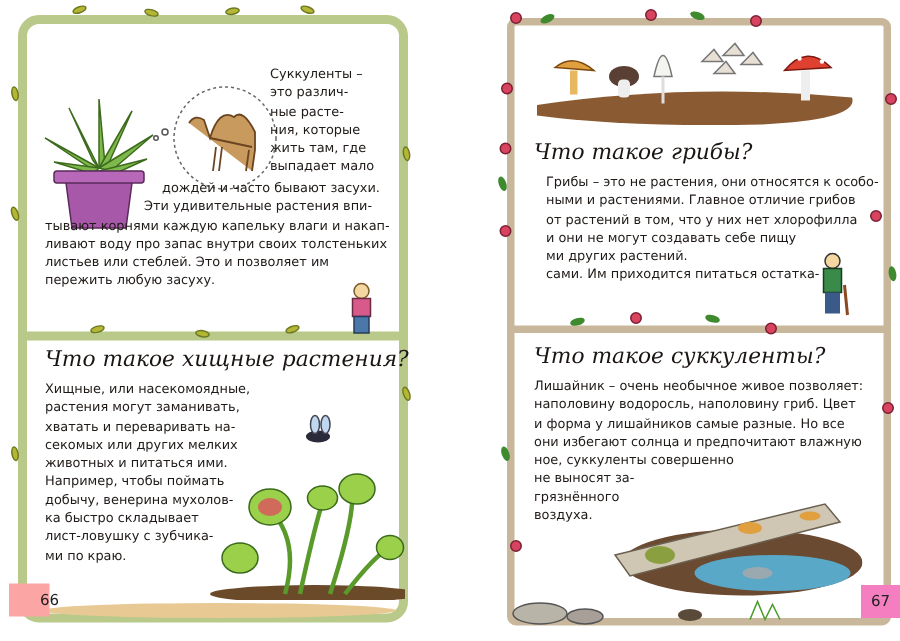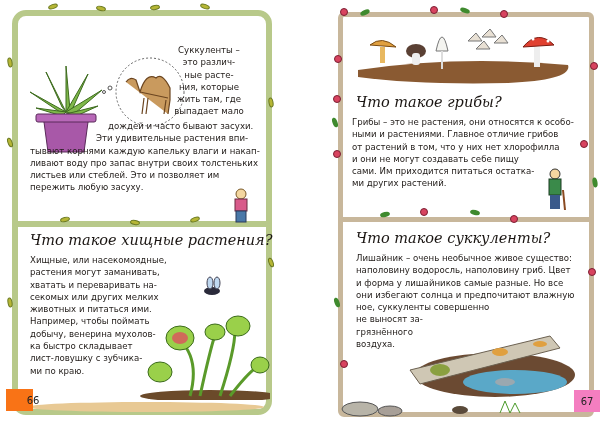--- a/index.html
+++ b/index.html
@@ -17,21 +17,21 @@
   .frame-right { position: absolute; left: 38px; top: 12px; width: 256px; height: 405px; border: 5px solid #c8b79b; border-radius: 6px; background: #fff; }
   .frame-right .divider { position: absolute; left: -5px; right: -5px; top: 200px; height: 5px; background: #c8b79b; }
   .vine-dot { position: absolute; width: 8px; height: 8px; border-radius: 50%; background: #d8435f; border: 1px solid #7b1f33; }
   .vine-leaf { position: absolute; width: 10px; height: 5px; border-radius: 50%; background: #3f8a2e; }
 
   h2 { font-family: "DejaVu Serif", serif; font-style: italic; font-weight: normal; font-size: 14.5px; color: #1a1512; position: absolute; white-space: nowrap; }
   .txt { position: absolute; font-size: 8.6px; line-height: 12.3px; color: #1f1a17; }
   .txt span { display: block; white-space: nowrap; }
 
   .pagenum { position: absolute; width: 26px; height: 22px; font-size: 10px; display: flex; align-items: center; justify-content: center; color: #222; }
-  .pagenum.blue { background: #f97316; left: 6px; top: 389px; padding-left: 27px; }
+  .pagenum.blue { background: #fca5a5; left: 6px; top: 389px; padding-left: 27px; }
   .pagenum.pink { background: #f47ec0; left: 274px; top: 390px; }
   .ground { position: absolute; border-radius: 50%; }
 </style>
 </head>
 <body>
 
 <div class="page left">
   <div class="frame-left">
     <div class="divider"></div>
   </div>
@@ -64,21 +64,21 @@
     <rect x="10" y="52" width="60" height="8" rx="2" fill="#b868b8" stroke="#5a2a5a" stroke-width="1"></rect>
   </svg>
 
   <svg style="position:absolute;left:96px;top:52px" width="90" height="80">
     <circle cx="8" cy="40" r="1.5" fill="none" stroke="#555"></circle>
     <circle cx="14" cy="36" r="2" fill="none" stroke="#555"></circle>
     <circle cx="54" cy="40" r="34" fill="none" stroke="#666" stroke-dasharray="2,2"></circle>
     <path d="M30 30 Q34 24 40 28 L44 40 Q50 20 60 26 Q66 20 74 36 L74 48 L72 62 M70 48 L68 62 M48 46 L46 62 M52 46 L50 62 M44 40 L72 46" fill="#c99a5e" stroke="#6b4520" stroke-width="1.2"></path>
   </svg>
 
-  <div class="txt" style="left:165px;top:44px;text-align:center;width:88px">
+  <div class="txt" style="left:180px;top:44px;text-align:left;width:88px">
     <span>Суккуленты –</span>
     <span>это различ-</span>
     <span>ные расте-</span>
     <span>ния, которые</span>
     <span>жить там, где</span>
     <span>выпадает мало</span>
   </div>
   <div class="txt" style="left:30px;top:120px;width:240px">
     <span style="padding-left:78px">дождей и часто бывают засухи.</span>
     <span style="padding-left:66px">Эти удивительные растения впи-</span>
@@ -170,39 +170,39 @@
         <path d="M118 24 L126 16 L132 24 Z"></path>
     </g>
     <path d="M165 22 Q180 4 196 20 Z" fill="#e04030" stroke="#7a1a10"></path>
     <circle cx="175" cy="14" r="1.5" fill="#fff"></circle>
       <circle cx="184" cy="10" r="1.5" fill="#fff"></circle>
       <circle cx="190" cy="16" r="1.5" fill="#fff"></circle>
     <rect x="176" y="22" width="6" height="20" fill="#eee"></rect>
   </svg>
 
   <h2 style="left:56px;top:94px">Что такое грибы?</h2>
-  <div class="txt" style="left:52px;top:116px;width:225px">
+  <div class="txt" style="left:64px;top:116px;width:225px">
     <span>Грибы – это не растения, они относятся к особо-</span>
     <span>ными и растениями. Главное отличие грибов</span>
     <span>от растений в том, что у них нет хлорофилла</span>
     <span>и они не могут создавать себе пищу</span>
+    <span>ми других растений.</span>
     <span>сами. Им приходится питаться остатка-</span>
-    <span>ми других растений.</span>
   </div>
 
   <svg style="position:absolute;left:245px;top:168px" width="24" height="44">
     <circle cx="10" cy="6" r="5" fill="#f4d7a0" stroke="#333"></circle>
     <rect x="4" y="11" width="12" height="16" fill="#3a8a4a" stroke="#1a3a20"></rect>
     <rect x="5" y="27" width="10" height="14" fill="#3a5a8a"></rect>
     <line x1="18" y1="22" x2="20" y2="42" stroke="#8a4a20" stroke-width="2"></line>
   </svg>
 
   <h2 style="left:56px;top:230px">Что такое суккуленты?</h2>
   <div class="txt" style="left:56px;top:252px;width:230px">
-    <span>Лишайник – очень необычное живое существо:</span>
+    <span>Лишайник – очень необычное живое позволяет:</span>
     <span>наполовину водоросль, наполовину гриб. Цвет</span>
     <span>и форма у лишайников самые разные. Но все</span>
     <span>они избегают солнца и предпочитают влажную</span>
     <span>ное, суккуленты совершенно</span>
     <span>не выносят за-</span>
     <span>грязнённого</span>
     <span>воздуха.</span>
   </div>
 
   <svg style="position:absolute;left:100px;top:330px" width="175" height="70">

